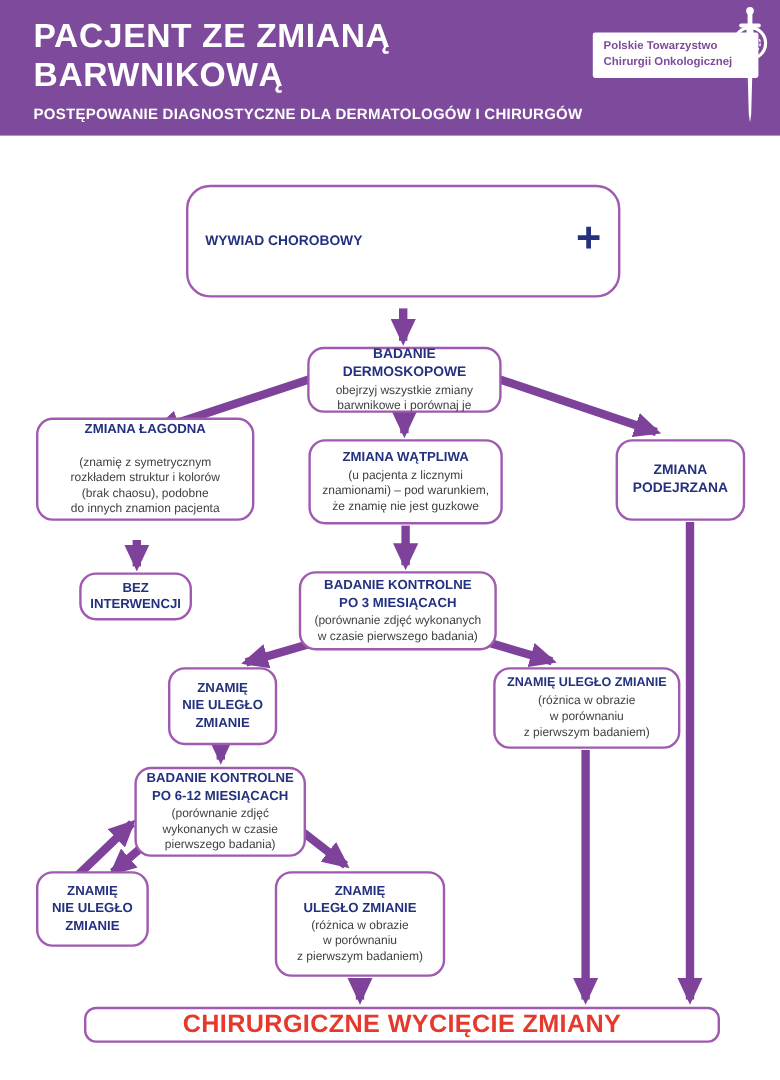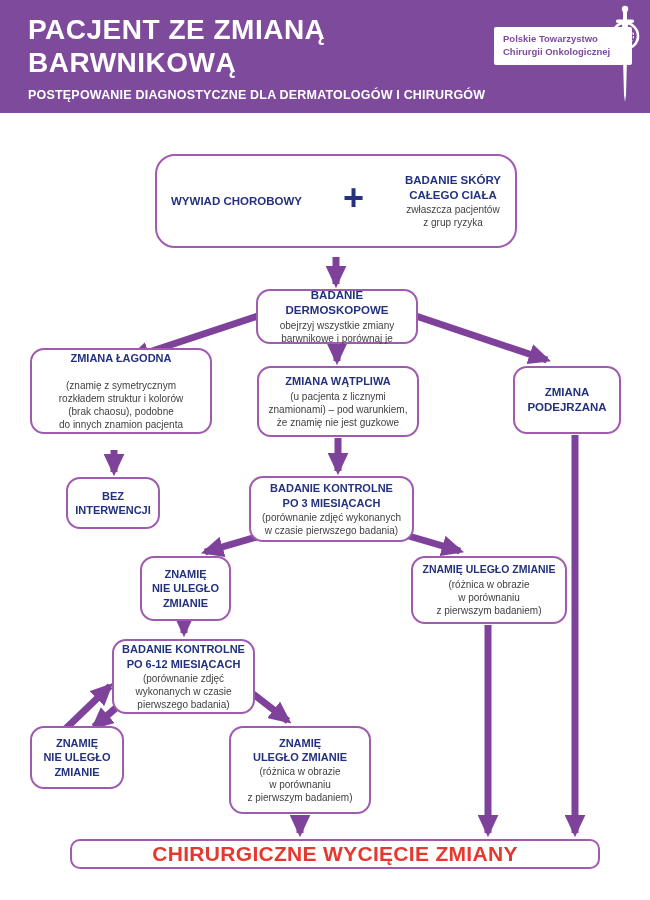--- a/index.html
+++ b/index.html
@@ -100,26 +100,20 @@
       <line x1="488" y1="625" x2="488" y2="833" marker-end="url(#ah)"></line>
       <line x1="575" y1="435" x2="575" y2="833" marker-end="url(#ah)"></line>
     </g>
   </svg>
 
   <div class="node node-top" style="left:155px;top:154px;width:362px;height:94px;">
     <div class="col">
       <div class="node-title t115">WYWIAD CHOROBOWY</div>
     </div>
     <div class="plus">+</div>
-    <div class="col">
-      <div class="node-title t115">BADANIE SKÓRY
-CAŁEGO CIAŁA</div>
-      <div class="node-body">zwłaszcza pacjentów
-z grup ryzyka</div>
-    </div>
   </div>
 
   <div class="node" style="left:256px;top:289px;width:162px;height:55px;padding:4px 2px;">
     <div class="node-title t115">BADANIE DERMOSKOPOWE</div>
     <div class="node-body">obejrzyj wszystkie zmiany
 barwnikowe i porównaj je</div>
   </div>
 
   <div class="node" style="left:30px;top:348px;width:182px;height:86px;gap:12px;">
     <div class="node-title">ZMIANA ŁAGODNA</div>
@@ -134,21 +128,21 @@
     <div class="node-body">(u pacjenta z licznymi
 znamionami) – pod warunkiem,
 że znamię nie jest guzkowe</div>
   </div>
 
   <div class="node" style="left:513px;top:366px;width:108px;height:68px;">
     <div class="node-title t115">ZMIANA
 PODEJRZANA</div>
   </div>
 
-  <div class="node" style="left:66px;top:477px;width:94px;height:52px;">
+  <div class="node" style="left:66px;top:477px;width:94px;height:40px;">
     <div class="node-title">BEZ
 INTERWENCJI</div>
   </div>
 
   <div class="node" style="left:249px;top:476px;width:165px;height:66px;">
     <div class="node-title">BADANIE KONTROLNE
 PO 3 MIESIĄCACH</div>
     <div class="node-body">(porównanie zdjęć wykonanych
 w czasie pierwszego badania)</div>
   </div>

